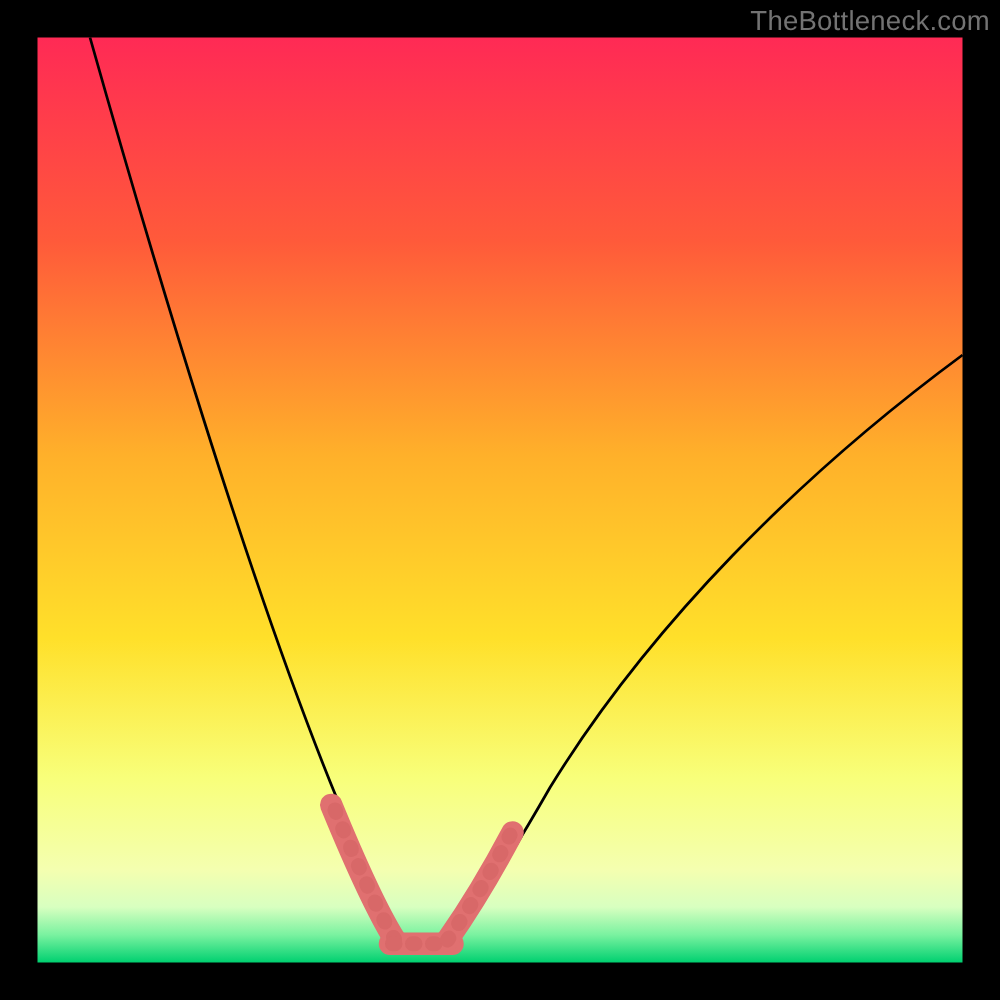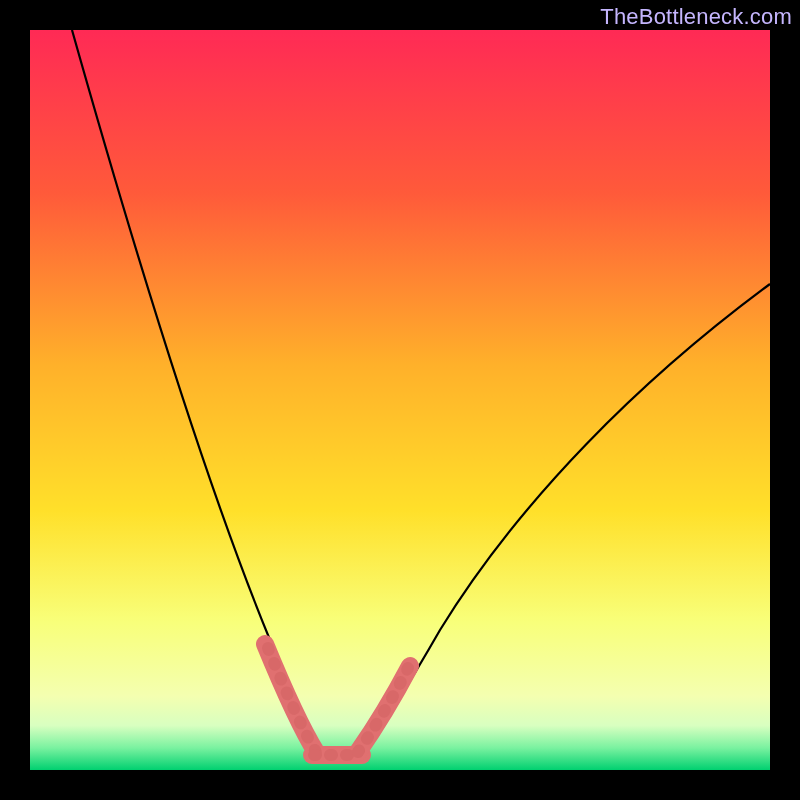--- a/index.html
+++ b/index.html
@@ -14,21 +14,21 @@
   .stage {
     position: relative;
     width: 800px;
     height: 800px;
     background: #000;
   }
   .watermark {
     position: absolute;
     top: 4px;
     right: 8px;
-    color: #c4b5fd;
+    color: #737373;
     font-size: 22px;
     font-weight: 500;
     letter-spacing: 0.2px;
     z-index: 5;
     user-select: none;
   }
   svg {
     position: absolute;
     top: 0;
     left: 0;

